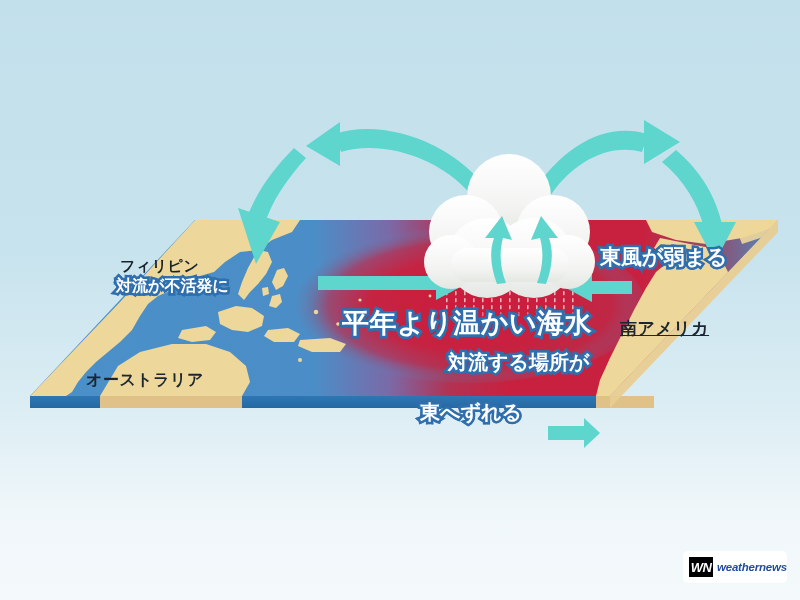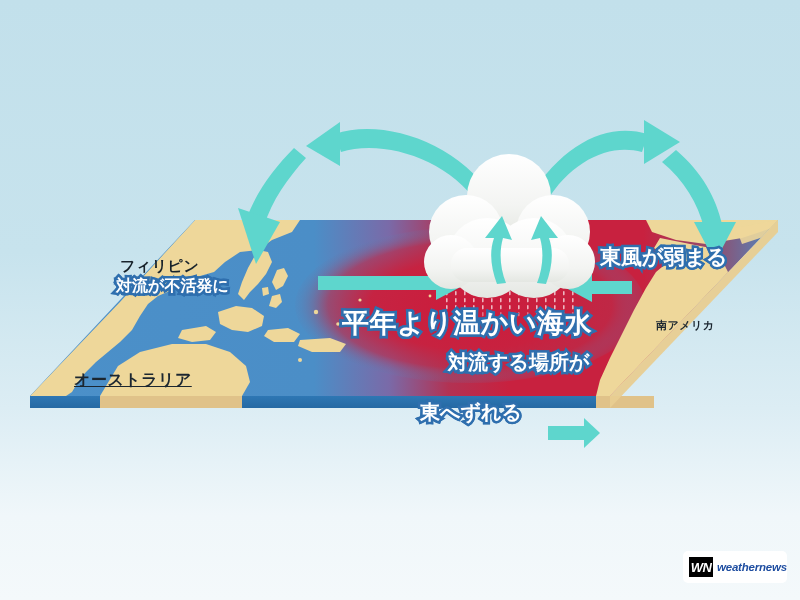--- a/index.html
+++ b/index.html
@@ -26,27 +26,27 @@
     letter-spacing:0.5px;
   }
   .lbl-convection-weak{
     left:116px;top:278px;font-size:16px;font-weight:700;color:#ffffff;
     letter-spacing:0px;
     -webkit-text-stroke:4.5px #2f6fae;
     paint-order:stroke fill;
     text-shadow:0 0 1px #2f6fae;
   }
   .lbl-australia{
-    left:74px;top:372px;font-size:16px;font-weight:700;color:#1b2630;
+    left:86px;top:372px;font-size:16px;font-weight:700;color:#1b2630;
+    letter-spacing:0.5px;
+  }
+  .lbl-southamerica{
+    left:620px;top:320px;font-size:17px;font-weight:700;color:#1b2630;
     letter-spacing:0.5px;
     text-decoration:underline;
-  }
-  .lbl-southamerica{
-    left:656px;top:320px;font-size:11px;font-weight:700;color:#1b2630;
-    letter-spacing:0.5px;
   }
   .lbl-easterly{
     left:600px;top:246px;font-size:21px;font-weight:700;color:#ffffff;
     -webkit-text-stroke:4.5px #2f6fae;
     paint-order:stroke fill;
   }
   .lbl-warmwater{
     left:342px;top:310px;font-size:27px;font-weight:700;color:#ffffff;
     -webkit-text-stroke:5px #2f6fae;
     paint-order:stroke fill;

